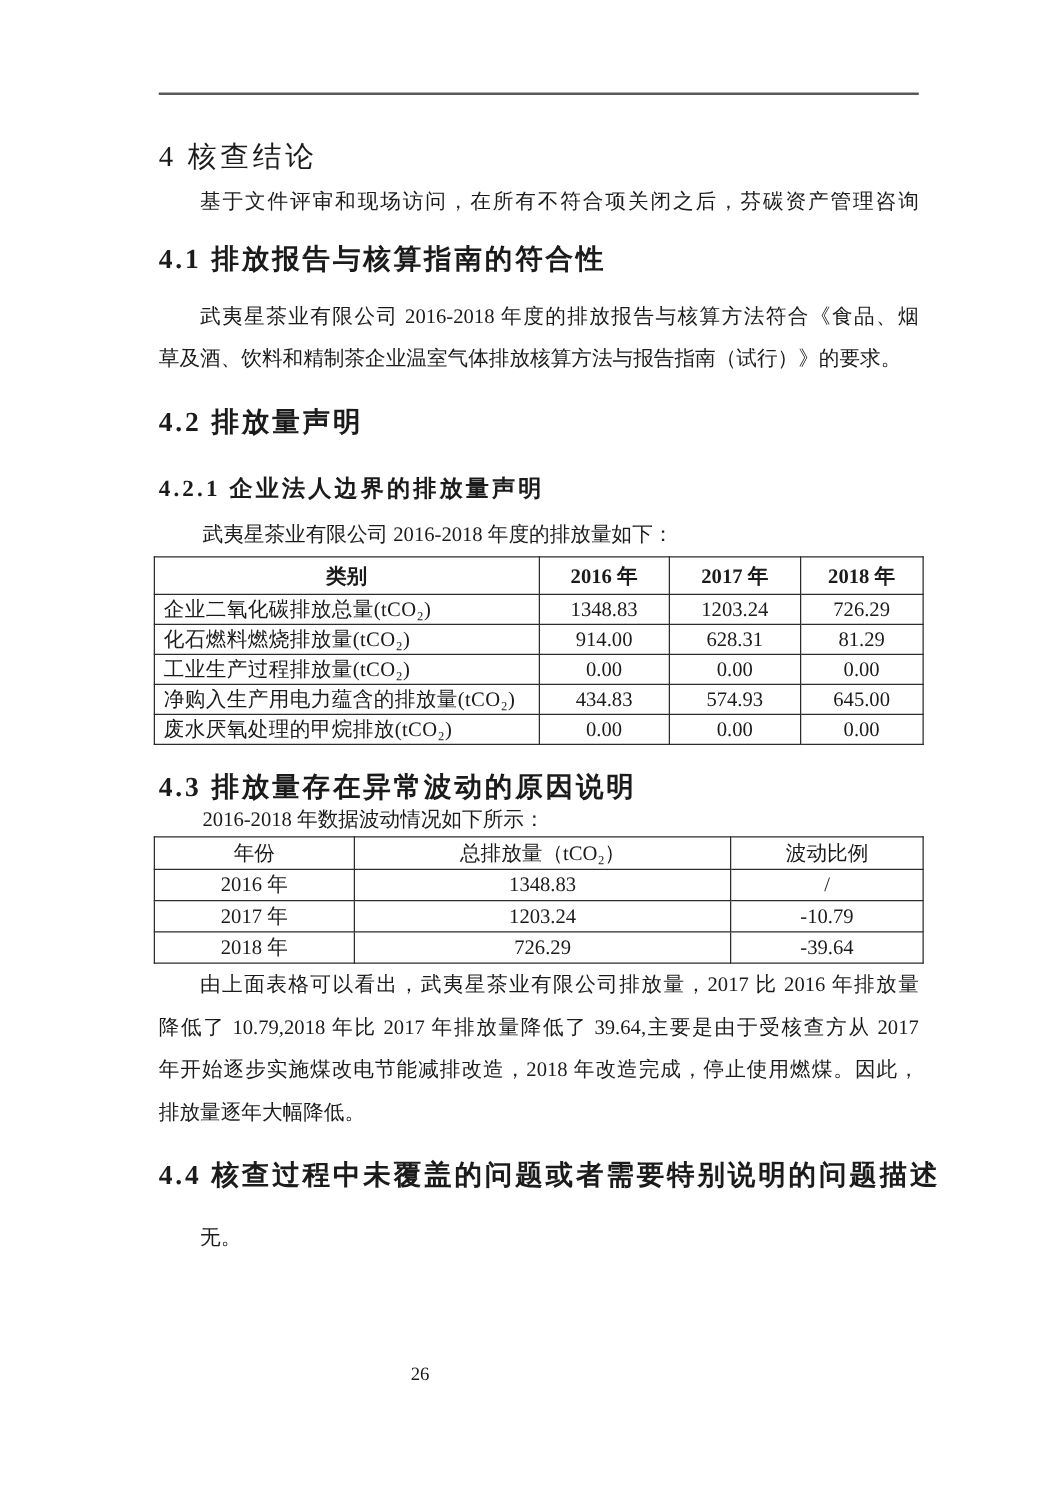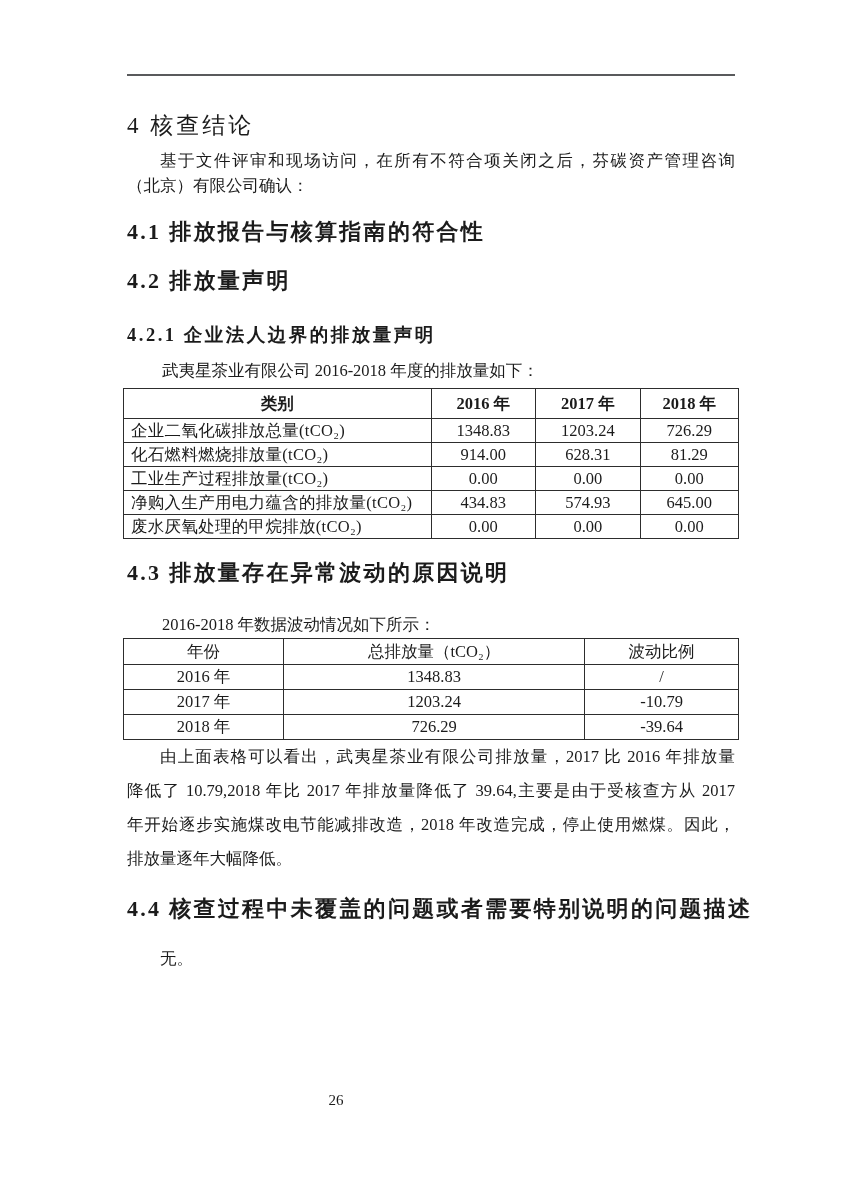--- a/index.html
+++ b/index.html
@@ -26,21 +26,21 @@
   .ln.j { text-align:justify; text-align-last:justify; text-justify:inter-ideograph; }
 
   .mt7  { margin-top:7px; }
   .mt14 { margin-top:14px; }
   .mt16 { }
   .mt18 { margin-top:18px; }
   .mt0  { margin-top:0; }
 
   .intro { font-size:16.5px; line-height:22px; text-indent:35px; }
   .intro1 { margin-top:13px; }
-  .intro2 { margin-top:26px; }
+  .intro2 { }
 
   table { border-collapse:collapse; table-layout:fixed; margin-left:-4px; width:616px; }
   th, td { border:1.5px solid #2d2d2d; text-align:center; font-size:16.5px; padding:0; }
   .t1 { margin-top:6px; }
   .t1 th { font-weight:bold; height:29px; }
   .t1 td { height:23px; font-weight:normal; }
   .t1 td.lbl { text-align:left; padding-left:7px; letter-spacing:0.3px; }
   .t2 { margin-top:2px; }
   .t2 th { font-weight:normal; height:25px; }
   .t2 td { height:24px; }
@@ -52,25 +52,28 @@
 
 <div class="page">
   <div class="content">
 
     <div class="rule"></div>
 
     <div class="h1">4 核查结论</div>
 
     <div class="para tight mt7">
       <div class="ln ind j">基于文件评审和现场访问，在所有不符合项关闭之后，芬碳资产管理咨询</div>
-      <div class="ln">（北京）有限公司确认：</div>
     </div>
 
     <div class="h2">4.1 排放报告与核算指南的符合性</div>
 
+    <div class="para loose mt14">
+      <div class="ln ind j">武夷星茶业有限公司 2016-2018 年度的排放报告与核算方法符合《食品、烟</div>
+      <div class="ln">草及酒、饮料和精制茶企业温室气体排放核算方法与报告指南（试行）》的要求。</div>
+    </div>
 
     <div class="h2">4.2 排放量声明</div>
 
     <div class="h3">4.2.1 企业法人边界的排放量声明</div>
 
     <div class="intro intro1">武夷星茶业有限公司 2016-2018 年度的排放量如下：</div>
 
     <table class="t1">
       <colgroup>
           <col style="width:50%">

